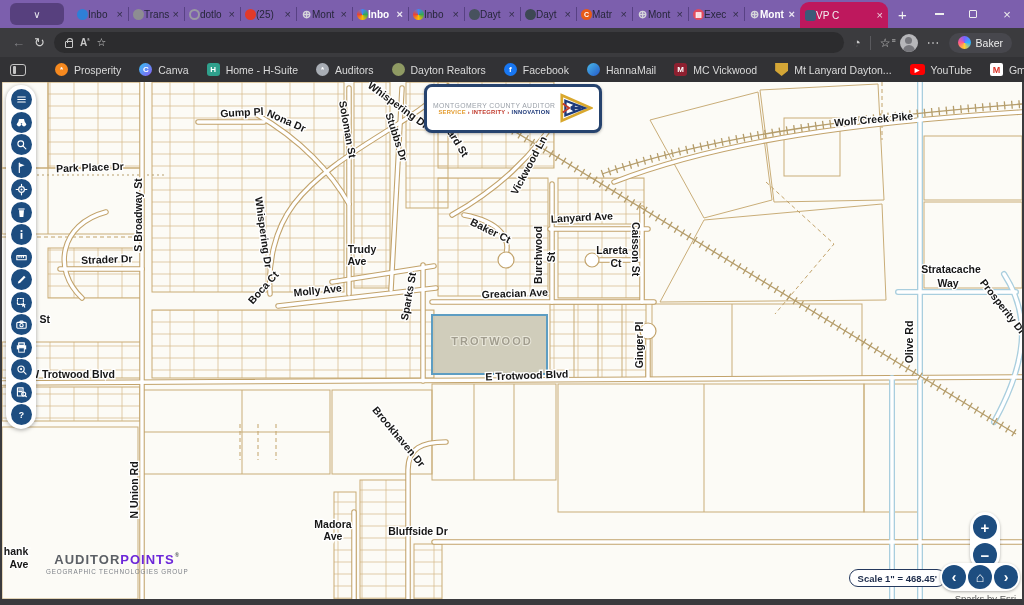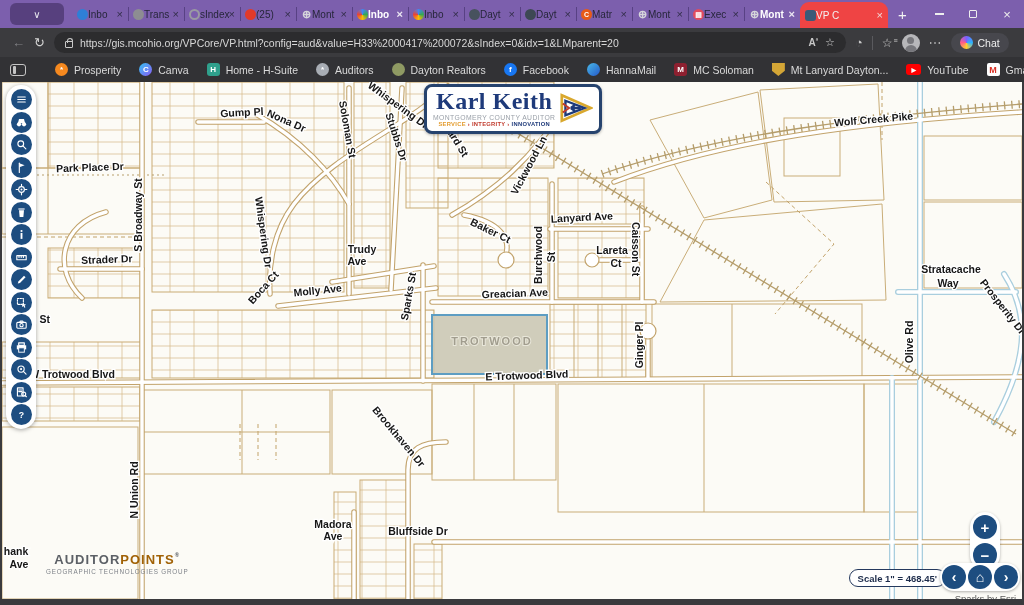--- a/index.html
+++ b/index.html
@@ -8,21 +8,21 @@
   .tabbar{height:28px;background:#7c5fad;display:flex;align-items:center;padding-left:10px}
   .tab-chevron{width:54px;height:22px;background:rgba(20,10,40,.35);border-radius:6px;color:#e9e9ef;
     display:flex;align-items:center;justify-content:center;font-size:10px;margin-right:8px;flex:none}
   #tabs{display:flex;align-items:center;height:100%}
   .tab{width:56px;height:22px;display:flex;align-items:center;padding:0 5px;color:#26263a;
     font-size:10px;position:relative;flex:none;cursor:default}
   .tab:not(.active)+.tab:not(.active)::before{content:"";position:absolute;left:0;top:4px;bottom:4px;width:1px;background:rgba(35,20,70,.4)}
   .tab .t-title{flex:1;overflow:hidden;white-space:nowrap}
   .tab .t-close{font-size:11px;line-height:1;opacity:.85}
   .tab.emph{color:#fff;font-weight:bold}
-  .tab.active{width:88px;height:26px;background:#ef4444;border-radius:9px 9px 0 0;color:#f2f2f2;align-self:flex-end}
+  .tab.active{width:88px;height:26px;background:#be185d;border-radius:9px 9px 0 0;color:#f2f2f2;align-self:flex-end}
   .fv{width:11px;height:11px;border-radius:50%;flex:none;display:inline-flex;align-items:center;justify-content:center;
     font-size:7px;font-weight:bold;color:#fff;line-height:1}
   .fv.ring{background:transparent;border:2px solid #9a9aa2}
   .fv.globe{background:transparent;color:#d5d5da;font-size:11px}
   .fv.multi{background:conic-gradient(#4285f4,#34a853,#fbbc05,#ea4335,#4285f4)}
   .fv.sq{border-radius:3px}
   .newtab{color:#f3f3f3;font-size:15px;padding:0 10px}
   .winctl{margin-left:auto;display:flex;align-items:center;height:100%}
   .wc{width:34px;height:100%;display:flex;align-items:center;justify-content:center;color:#eee;font-size:13px}
   .wc-min i{display:block;width:9px;height:1.5px;background:#eee}
@@ -90,21 +90,21 @@
   .kk-tag .t1{color:#e39b2d}.kk-tag .t2{color:#c0392b}.kk-tag .t3{color:#1e3a7a}.kk-tag .sep{color:#c0392b}
   .toolbar{position:absolute;left:4px;top:3px;width:30px;background:#fff;border-radius:15px;padding:4px 0;
     display:flex;flex-direction:column;align-items:center;gap:1.5px;box-shadow:0 1px 4px rgba(0,0,0,.35)}
   .tbtn{width:21px;height:21px;border-radius:50%;background:#1d4d80;display:flex;align-items:center;justify-content:center;flex:none}
   .tbtn svg{width:15px;height:15px}
   .tbtn .s{stroke:#fff;stroke-width:1.8;fill:none;stroke-linecap:round;stroke-linejoin:round}
   .tbtn .f{fill:#fff;stroke:none}
   .tbtn .fs{fill:#1d4d80;stroke:#fff;stroke-width:1.5}
   .vantage{position:absolute;left:44px;top:470px;text-align:center}
   .v-brand{font-size:13px;font-weight:bold;letter-spacing:1px}
-  .v-brand .v1{color:#5c6066}.v-brand .v2{color:#a16207}.v-brand .vr{font-size:6px;color:#5c6066;vertical-align:top}
+  .v-brand .v1{color:#5c6066}.v-brand .v2{color:#6d28d9}.v-brand .vr{font-size:6px;color:#5c6066;vertical-align:top}
   .v-sub{font-size:6.3px;color:#7c8087;letter-spacing:.8px;margin-top:1px}
   .zoomctl{position:absolute;right:22px;top:430px;width:30px;background:#fff;border-radius:15px;padding:3px 0;
     display:flex;flex-direction:column;align-items:center;gap:4px;box-shadow:0 1px 3px rgba(0,0,0,.3)}
   .zbtn{width:24px;height:24px;border-radius:50%;background:#1d4d80;color:#fff;font-size:15px;font-weight:bold;
     display:flex;align-items:center;justify-content:center}
   .navpill{position:absolute;right:2px;top:481px;height:28px;background:#fff;border-radius:14px;display:flex;align-items:center;
     gap:2px;padding:0 2px;box-shadow:0 1px 3px rgba(0,0,0,.3)}
   .nbtn{width:24px;height:24px;border-radius:50%;background:#1d4d80;color:#fff;font-size:14px;font-weight:bold;
     display:flex;align-items:center;justify-content:center}
   .scalepill{position:absolute;right:76px;top:487px;height:18px;background:#fff;border:1.5px solid #25395e;border-radius:9px;
@@ -122,21 +122,21 @@
         <span class="t-title">Inbo</span>
         <span class="t-close">×</span>
       </div>
       <div class="tab">
         <span class="fv" style="background: rgb(141, 141, 146);"></span>
         <span class="t-title">Trans</span>
         <span class="t-close">×</span>
       </div>
       <div class="tab">
         <span class="fv ring"></span>
-        <span class="t-title">sIndex</span>
+        <span class="t-title">dotlo</span>
         <span class="t-close">×</span>
       </div>
       <div class="tab">
         <span class="fv" style="background: rgb(226, 58, 42);"></span>
         <span class="t-title">(25)</span>
         <span class="t-close">×</span>
       </div>
       <div class="tab">
         <span class="fv globe">⊕</span>
         <span class="t-title">Mont</span>
@@ -198,32 +198,31 @@
       </div>
     <div class="wc">×</div>
   </div>
 </div>
 
 <div class="addressbar">
   <span class="nav-ico dim">←</span>
   <span class="nav-ico">↻</span>
   <div class="urlpill">
     <span class="lock"></span>
-    <span class="urltext">https://gis.mcohio.org/VPCore/VP.html?config=aud&amp;value=H33%2000417%200072&amp;sIndex=0&amp;idx=1&amp;LMparent=20</span>
     <span class="pill-ico read-aloud">A<sup>ᵃ</sup></span>
     <span class="pill-ico">☆</span>
   </div>
   <span class="pill-ico" style="font-size:13px">◔</span>
   <span class="divider"></span>
   <span class="starlist">☆</span>
   <span class="avatar"></span>
   <span class="pill-ico" style="font-size:13px">⋯</span>
   <div class="chatbtn">
     <span class="copilot"></span>
-    <span>Chat</span>
+    <span>Baker</span>
   </div>
 </div>
 
 <div class="bookmarksbar">
   <span class="sidebar-ico"></span>
   <span class="divider"></span>
   <div id="bookmarks">
       <div class="bm">
         <span class="bmi circle" style="background: rgb(246, 137, 31);">*</span>
         <span>Prosperity</span>
@@ -247,21 +246,21 @@
       <div class="bm">
         <span class="bmi circle" style="background: rgb(24, 119, 242);">f</span>
         <span>Facebook</span>
       </div>
       <div class="bm">
         <span class="bmi hanna"></span>
         <span>HannaMail</span>
       </div>
       <div class="bm">
         <span class="bmi square" style="background: rgb(142, 32, 48);">M</span>
-        <span>MC Soloman</span>
+        <span>MC Vickwood</span>
       </div>
       <div class="bm">
         <span class="bmi shield" style="background: rgb(212, 166, 54);"></span>
         <span>Mt Lanyard Dayton...</span>
       </div>
       <div class="bm">
         <span class="bmi play" style="background: rgb(255, 0, 0);">▶</span>
         <span>YouTube</span>
       </div>
       <div class="bm">
@@ -472,21 +471,20 @@
         <text class="lbl" transform="translate(331 446) rotate(0)">Madora</text>
         <text class="lbl" transform="translate(331 458) rotate(0)">Ave</text>
         <text class="lbl" transform="translate(416 453) rotate(0)">Bluffside Dr</text>
         <text class="lbl" transform="translate(14 473) rotate(0)">hank</text>
         <text class="lbl" transform="translate(17 486) rotate(0)">Ave</text>
       </g>
   </svg>
 
   <div class="kk-logo">
     <div class="kk-text">
-      <div class="kk-name">Karl Keith</div>
       <div class="kk-sub">MONTGOMERY COUNTY AUDITOR</div>
       <div class="kk-tag">
         <span class="t1">SERVICE</span>
         <span class="sep">›</span>
         <span class="t2">INTEGRITY</span>
         <span class="sep">›</span>
         <span class="t3">INNOVATION</span>
       </div>
     </div>
     <svg width="34" height="36" viewBox="0 0 36 36">

